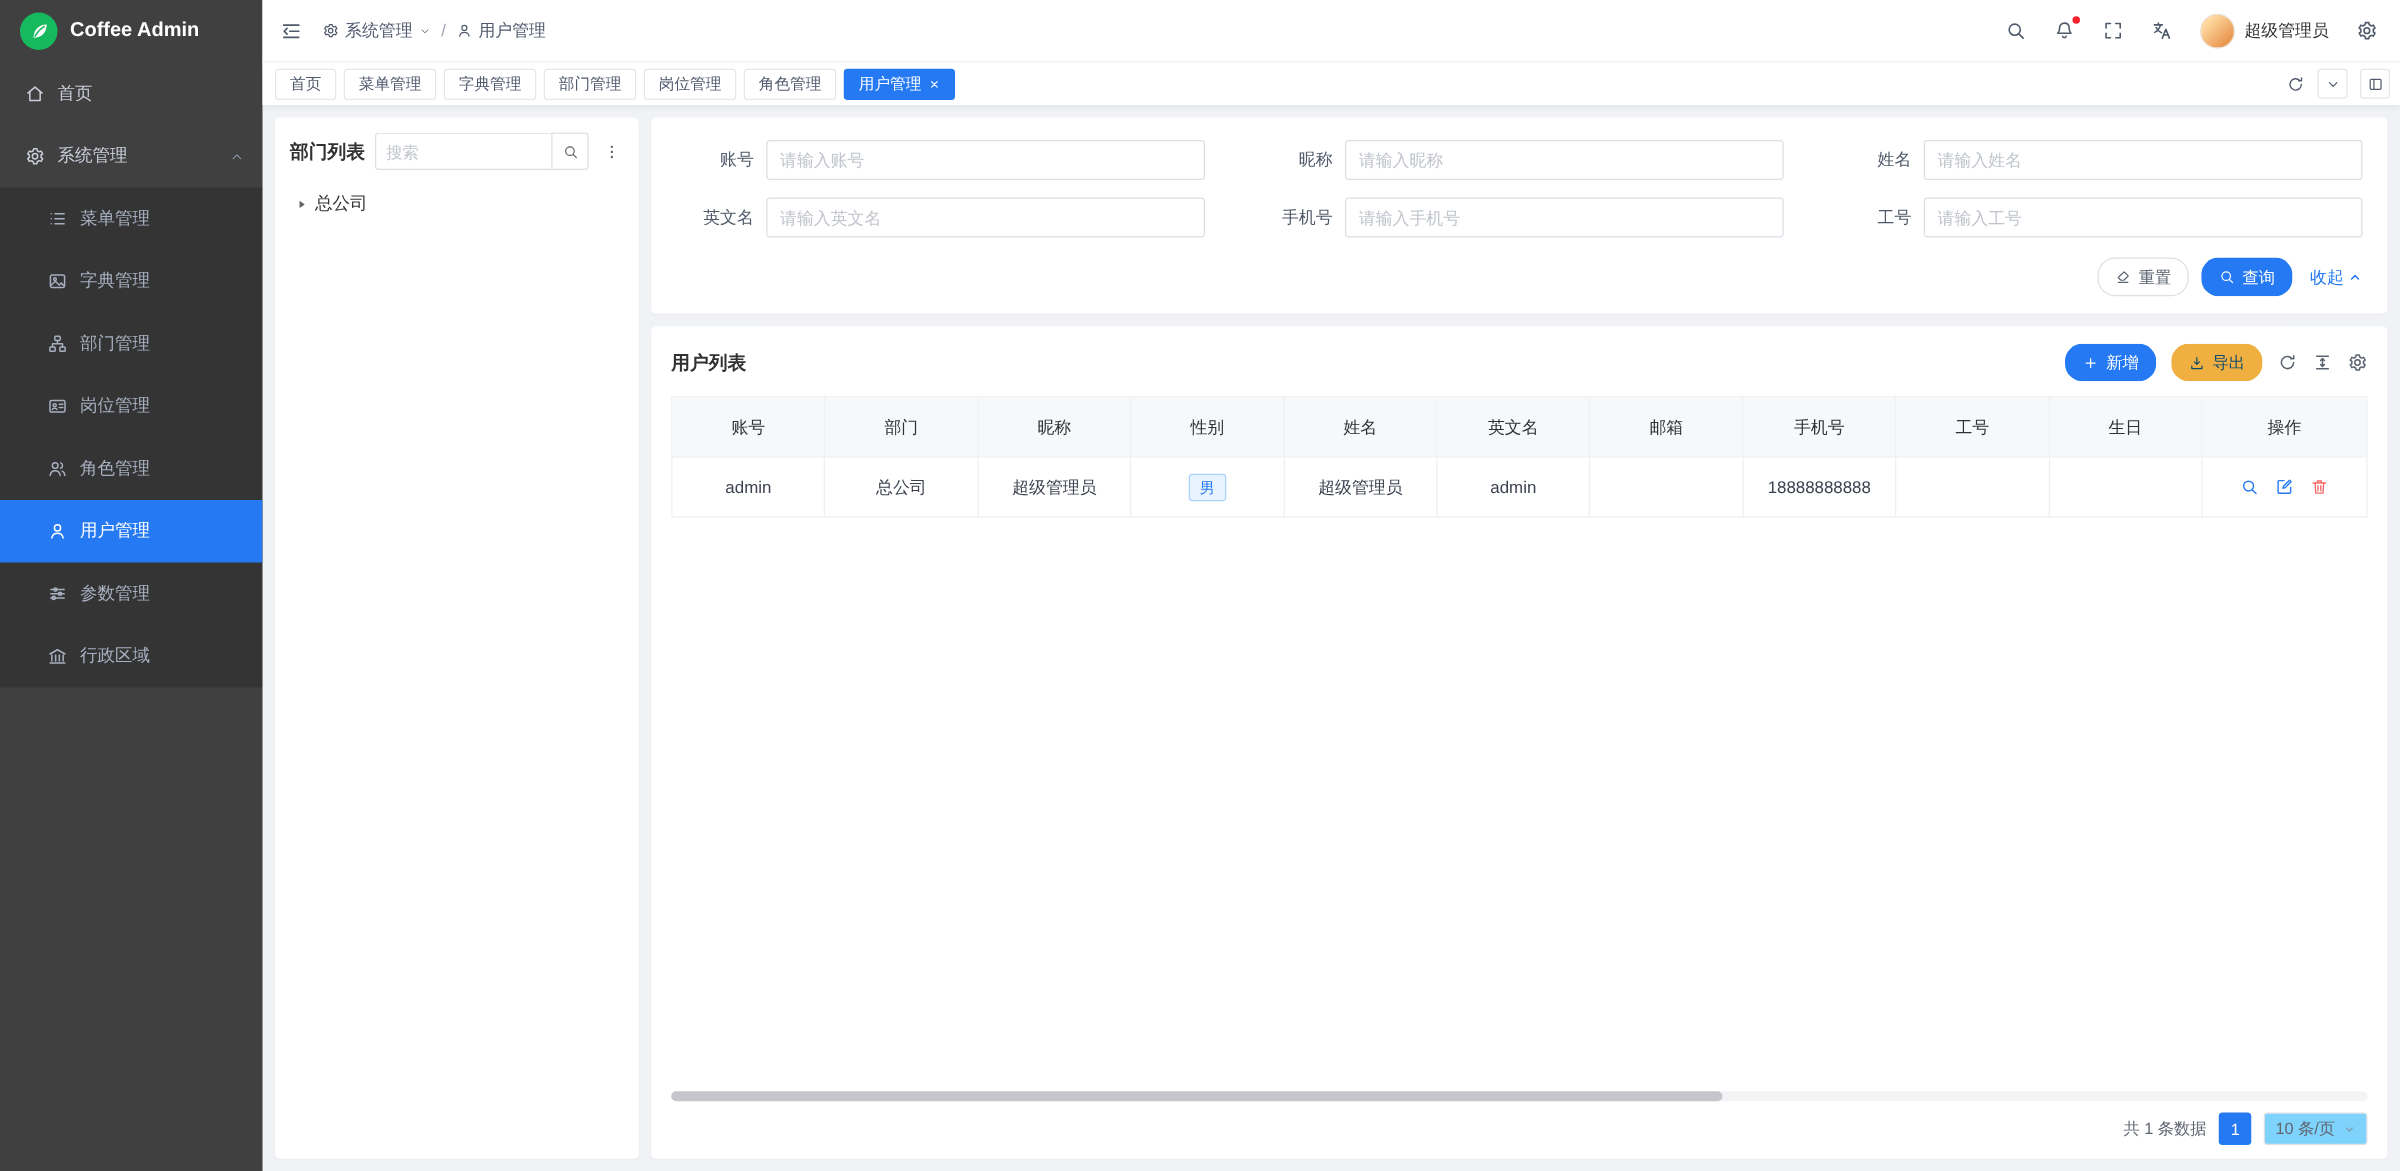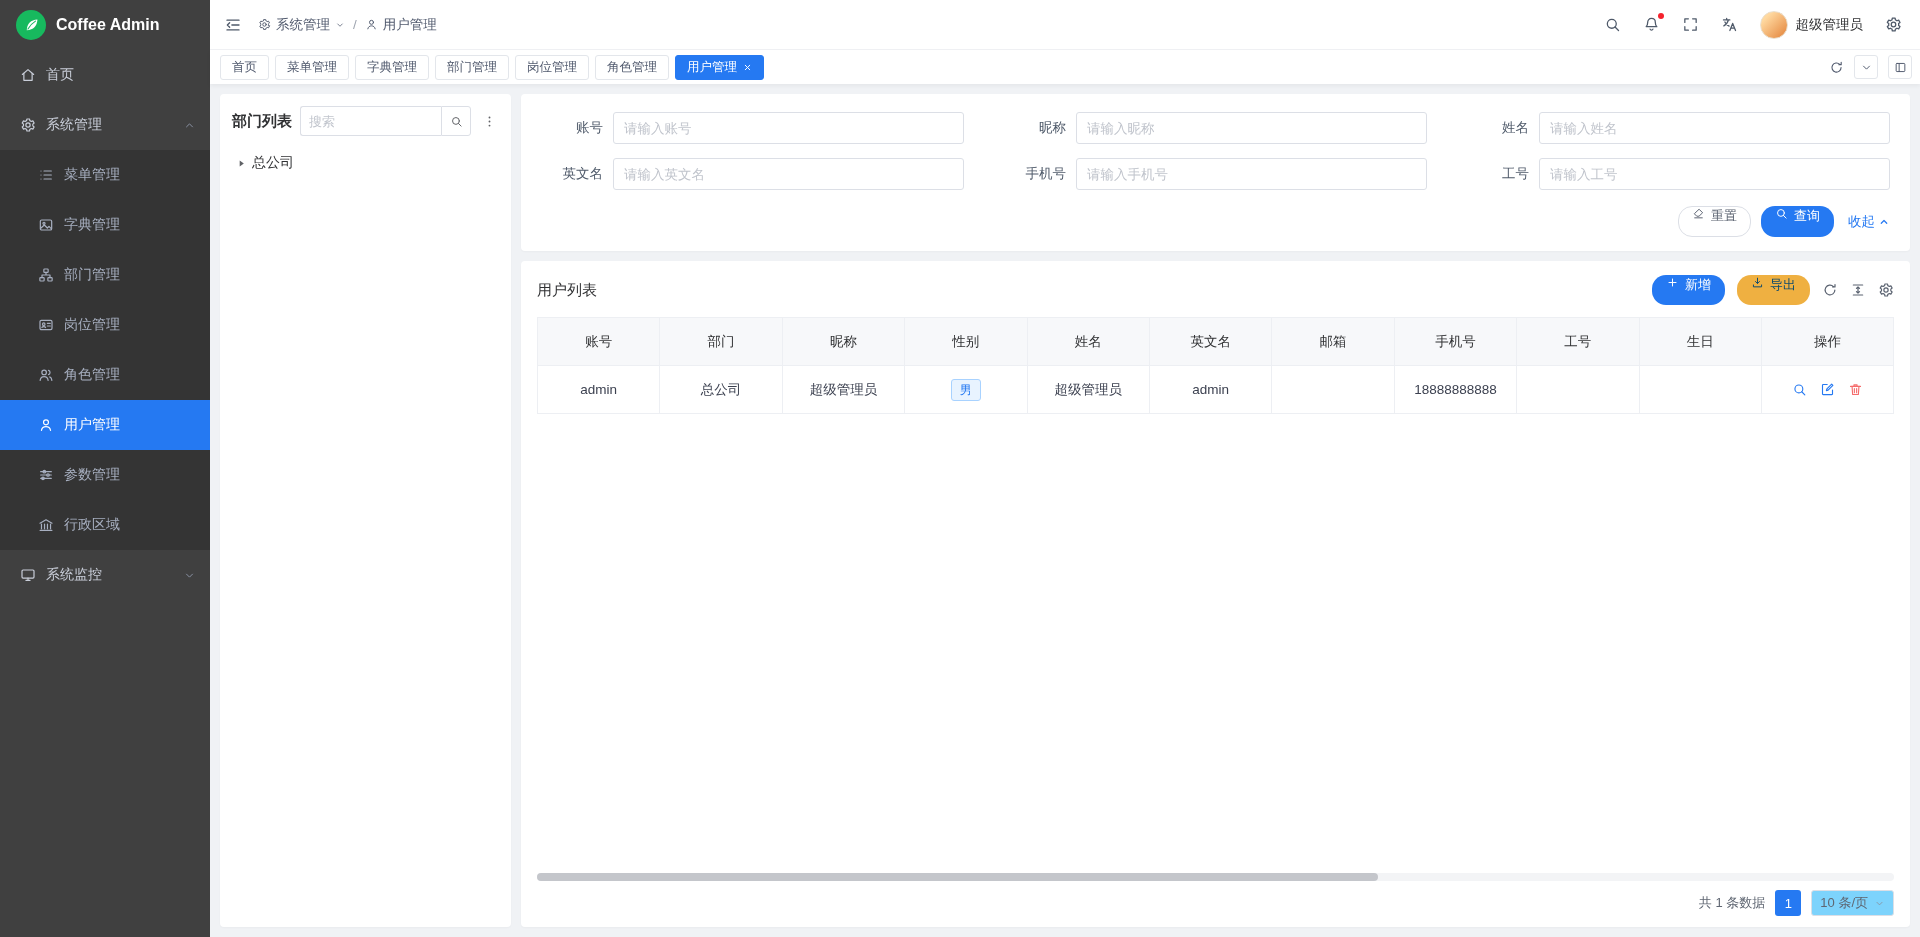--- a/index.html
+++ b/index.html
@@ -75,32 +75,32 @@
 .main-col{flex:1;display:flex;flex-direction:column;gap:10px;min-width:0}
 
 
 .filter-card{padding:18px 20px 14px}
 .filter-grid{display:grid;grid-template-columns:repeat(3,1fr);column-gap:40px;row-gap:14px}
 .field{display:flex;align-items:center;gap:10px}
 .field label{width:62px;text-align:right;font-size:13.5px;color:#4e5969;flex-shrink:0;white-space:nowrap}
 .field input{flex:1;min-width:0;height:32px;border:1px solid #dcdfe6;border-radius:3px;padding:0 10px;font-size:13.5px;color:#303133;outline:none}
 .field input::placeholder{color:#c0c4cc}
 .filter-actions{display:flex;justify-content:flex-end;align-items:center;gap:10px;margin-top:16px}
-.btn{display:inline-flex;justify-content:center;gap:6px;height:31px;padding:0 13px;border-radius:14px;font-size:13px;border:1px solid transparent;cursor:pointer;white-space:nowrap}
+.btn{display:inline-flex;align-items:center;justify-content:center;gap:6px;height:31px;padding:0 13px;border-radius:14px;font-size:13px;border:1px solid transparent;cursor:pointer;white-space:nowrap}
 .btn svg{width:13px;height:13px}
 .btn.ghost{background:#fff;border-color:#dcdfe6;color:#5a6270}
 .btn.primary{background:#2579f2;color:#fff}
 .btn.warning{background:#efb041;color:#0c4a6e}
 .collapse-link{display:inline-flex;align-items:center;gap:3px;color:#2579f2;font-size:13.5px;cursor:pointer;margin-left:4px}
 .collapse-link svg{width:12px;height:12px}
 
 
 .table-card{flex:1;padding:14px 16px 10px;display:flex;flex-direction:column;min-height:0}
 .table-head{display:flex;align-items:center;flex-shrink:0}
-.table-title{font-size:15px;font-weight:400}
+.table-title{font-size:15px;font-weight:700}
 .table-tools{margin-left:auto;display:flex;align-items:center;gap:12px;color:#5a6270}
 .table-tools .tbic{width:16px;height:16px;cursor:pointer}
 .grid{width:100%;border-collapse:collapse;table-layout:fixed;margin-top:12px;flex-shrink:0}
 .grid th,.grid td{border:1px solid #edeff3;height:48px;text-align:center;font-size:13.5px;overflow:hidden;white-space:nowrap;text-overflow:ellipsis}
 .grid th{background:#f7f8fa;font-weight:400;color:#303133}
 .grid td{color:#3c4150}
 .col-op{border-left:1px solid #e2e5ea !important;box-shadow:-10px 0 10px -10px rgba(0,0,0,.16)}
 .opcol{width:132px}
 .tag-male{display:inline-block;padding:2px 8px;font-size:12px;line-height:16px;color:#2579f2;background:#e8f3ff;border:1px solid #a8d2ff;border-radius:3px}
 .acts{display:flex;align-items:center;justify-content:center;gap:13px}
@@ -207,30 +207,20 @@
           <span>参数管理</span>
         </div>
         <div class="menu-item">
           <svg class="i mi" viewBox="0 0 24 24">
               <path d="M3 9.3 12 4.2l9 5.1"></path>
               <path d="M5.2 10.5v7.3M9.8 10.5v7.3M14.2 10.5v7.3M18.8 10.5v7.3"></path>
               <path d="M3.2 20.2h17.6"></path>
             </svg>
           <span>行政区域</span>
         </div>
-      </div>
-      <div class="menu-item">
-        <svg class="i mi" viewBox="0 0 24 24">
-            <rect x="3" y="4.5" width="18" height="12.2" rx="1.6"></rect>
-            <path d="M9 20.2h6M12 16.7v3.5"></path>
-          </svg>
-        <span>系统监控</span>
-        <svg class="i arrow" viewBox="0 0 24 24">
-            <path d="m6.5 9.5 5.5 5.5 5.5-5.5"></path>
-          </svg>
       </div>
     </nav>
   </aside>
 
   <div class="main">
 
     <header class="topbar">
       <div class="tb-left">
         <svg class="i fold" viewBox="0 0 24 24">
             <path d="M4 5.5h16M10.5 12h9.5M4 18.5h16"></path>

